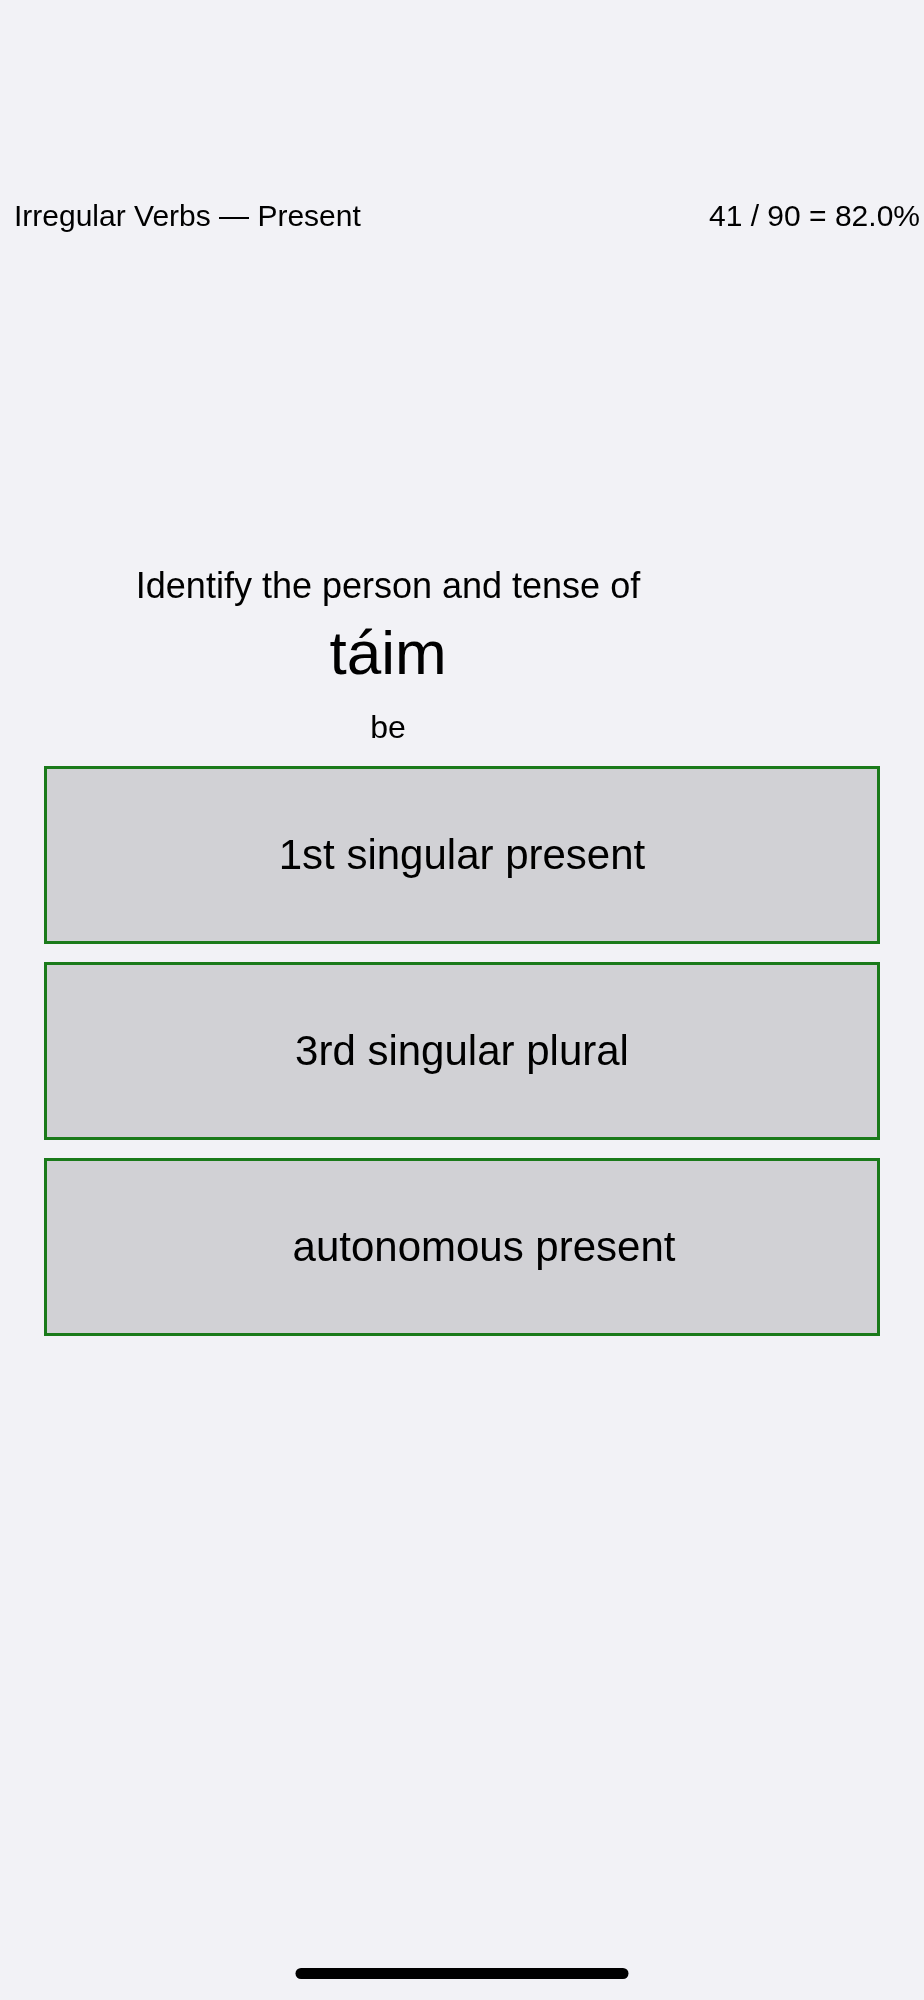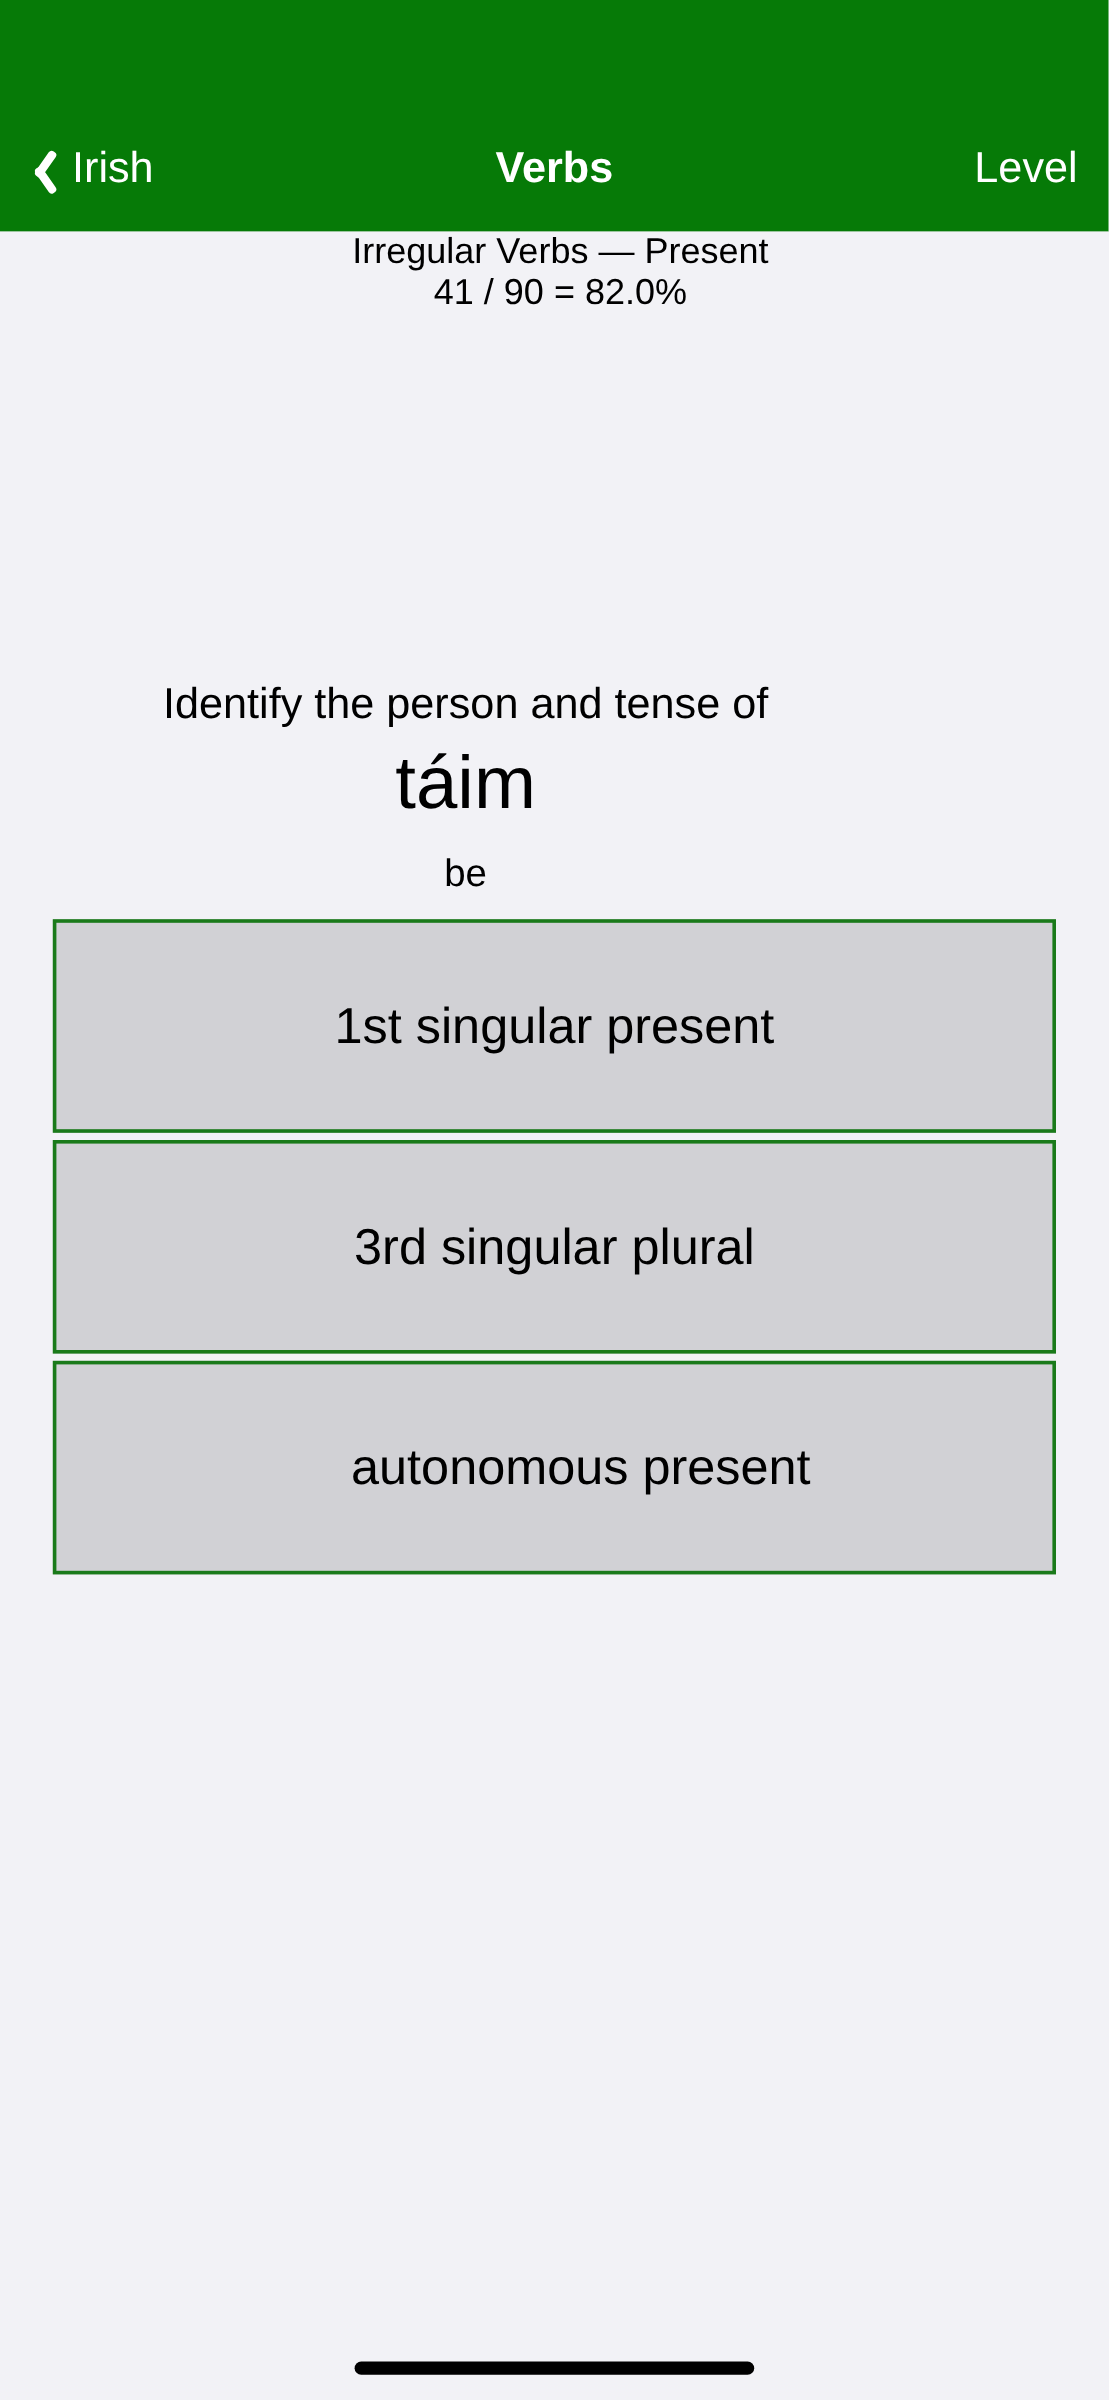--- a/index.html
+++ b/index.html
@@ -112,21 +112,20 @@
   .subheader {
     position: absolute;
     top: 193px; left: 0;
     width: 924px;
     height: 45px;
     display: flex;
     align-items: center;
     justify-content: space-between;
     padding: 0 4px 0 14px;
     background: #f2f2f6;
-    flex-direction: column;
   }
 
   .subheader-left,
   .subheader-right {
     font-size: 30px;
     color: #000000;
     white-space: nowrap;
   }
 
   
@@ -166,21 +165,21 @@
   }
 
   .answer-btn {
     width: 836px;
     height: 178px;
     background: #d1d1d5;
     border: 3px solid #1a7a1a;
     display: flex;
     align-items: center;
     justify-content: center;
-    margin-bottom: 6px;
+    margin-bottom: 18px;
     cursor: pointer;
     user-select: none;
   }
 
   .answer-btn:last-child { margin-bottom: 0; padding-left: 44px; }
 
   .answer-label {
     font-size: 42px;
     color: #000000;
     text-align: center;
@@ -197,34 +196,20 @@
     background: #000000;
     border-radius: 6px;
     cursor: pointer;
   }
 </style>
 </head>
 <body>
 
 <div id="screen">
 
-  <div class="navbar">
-    <div class="status-bar"></div>
-
-    <div class="nav-row">
-      <div class="nav-back">
-        <span class="chevron-left"></span>
-        <span class="nav-back-label">Irish</span>
-      </div>
-
-      <div class="nav-title">Verbs</div>
-
-      <div class="nav-right">Level</div>
-    </div>
-  </div>
 
   <div class="subheader">
     <div class="subheader-left">Irregular Verbs — Present</div>
     <div class="subheader-right">41 / 90 = 82.0%</div>
   </div>
 
   <div class="question-block">
     <div class="prompt">Identify the person and tense of</div>
     <div class="target-word">táim</div>
     <div class="translation">be</div>

